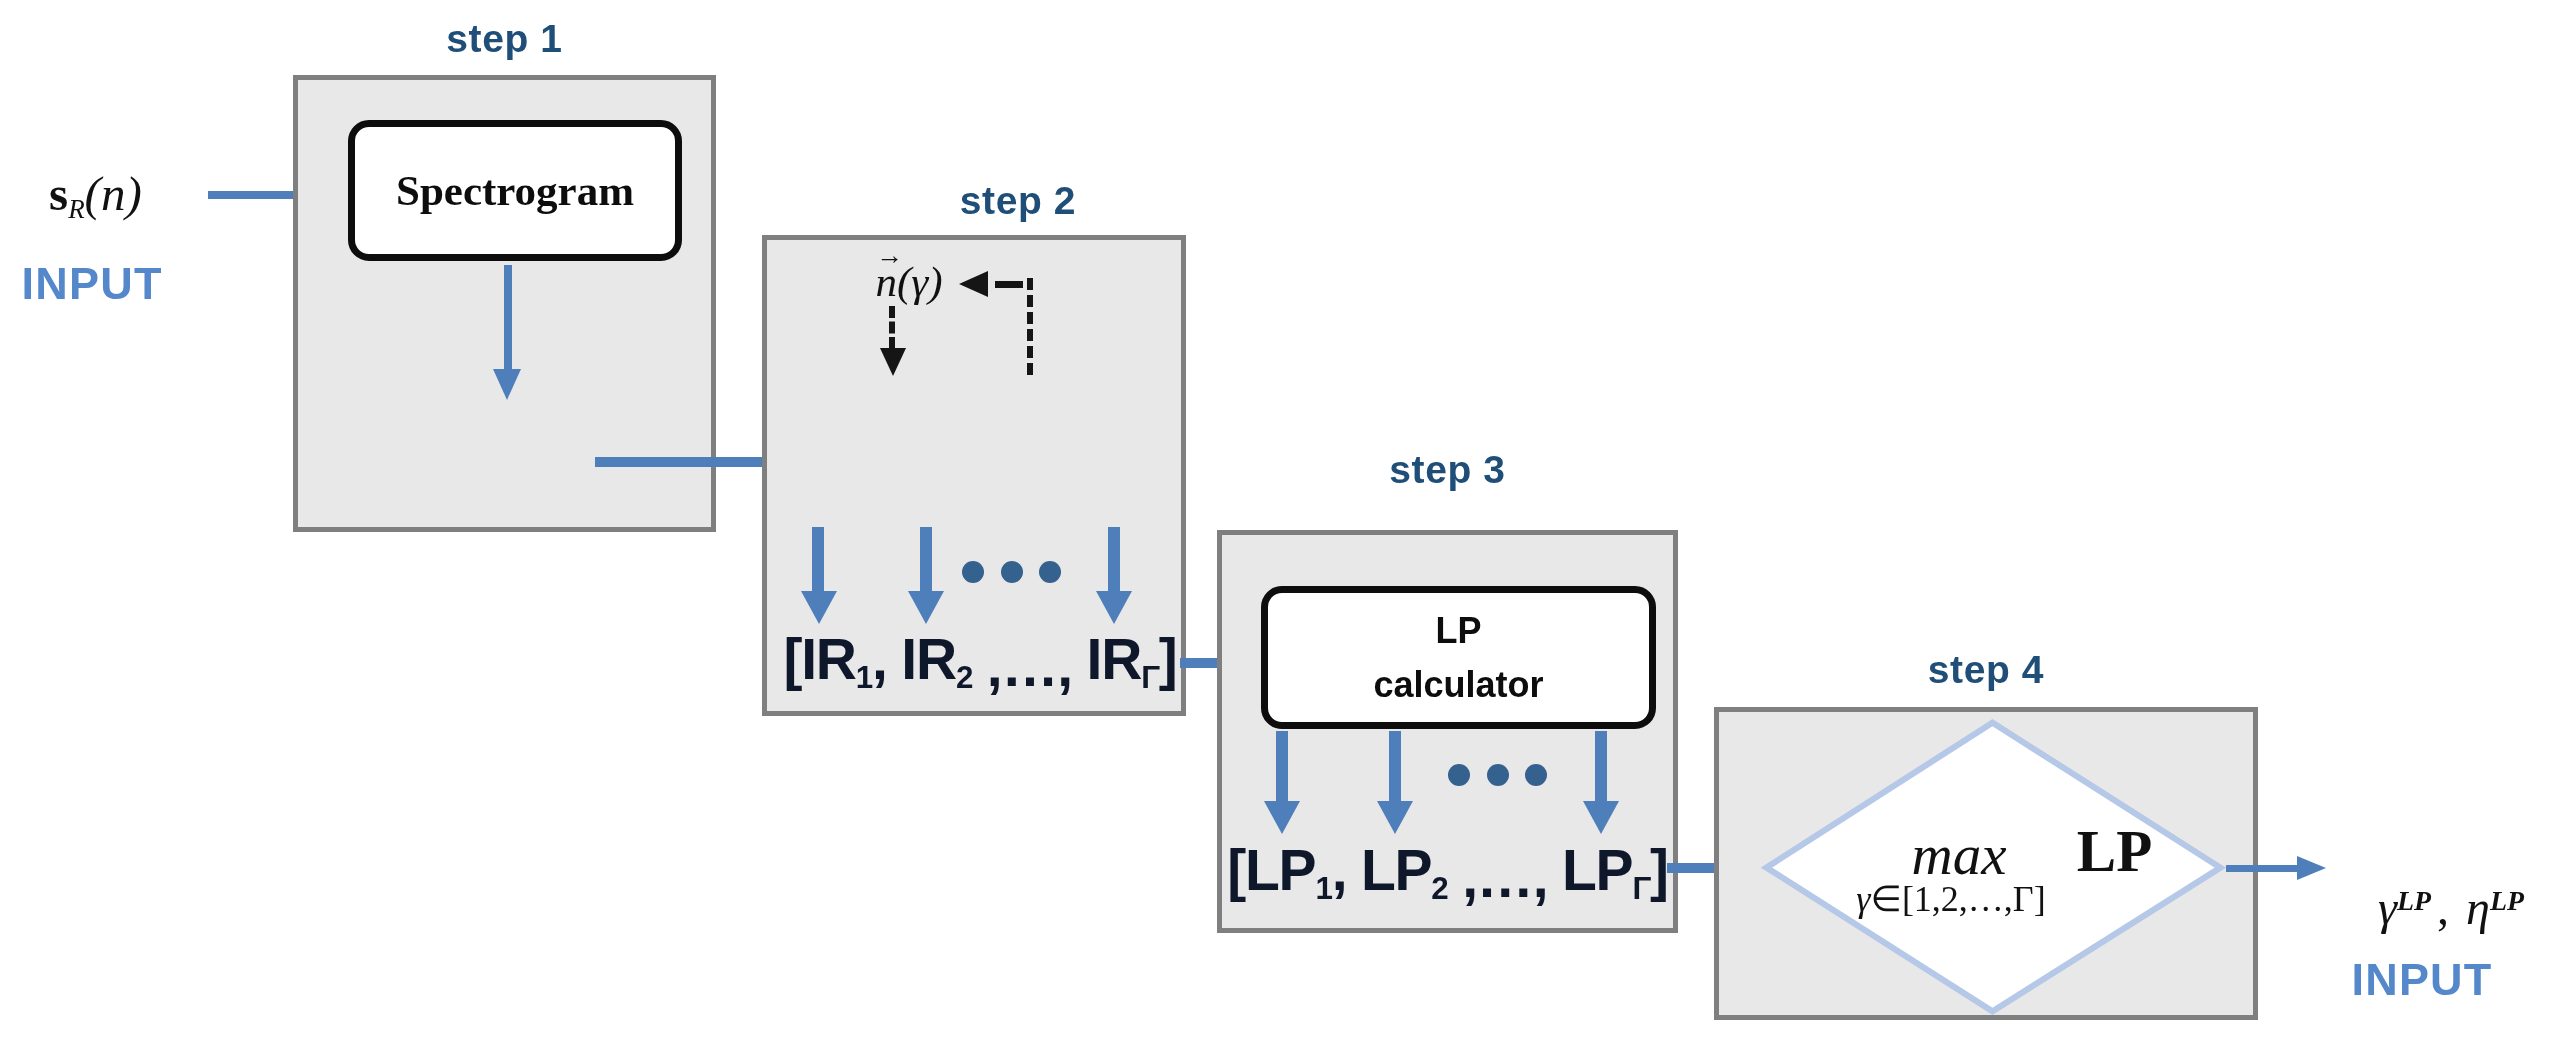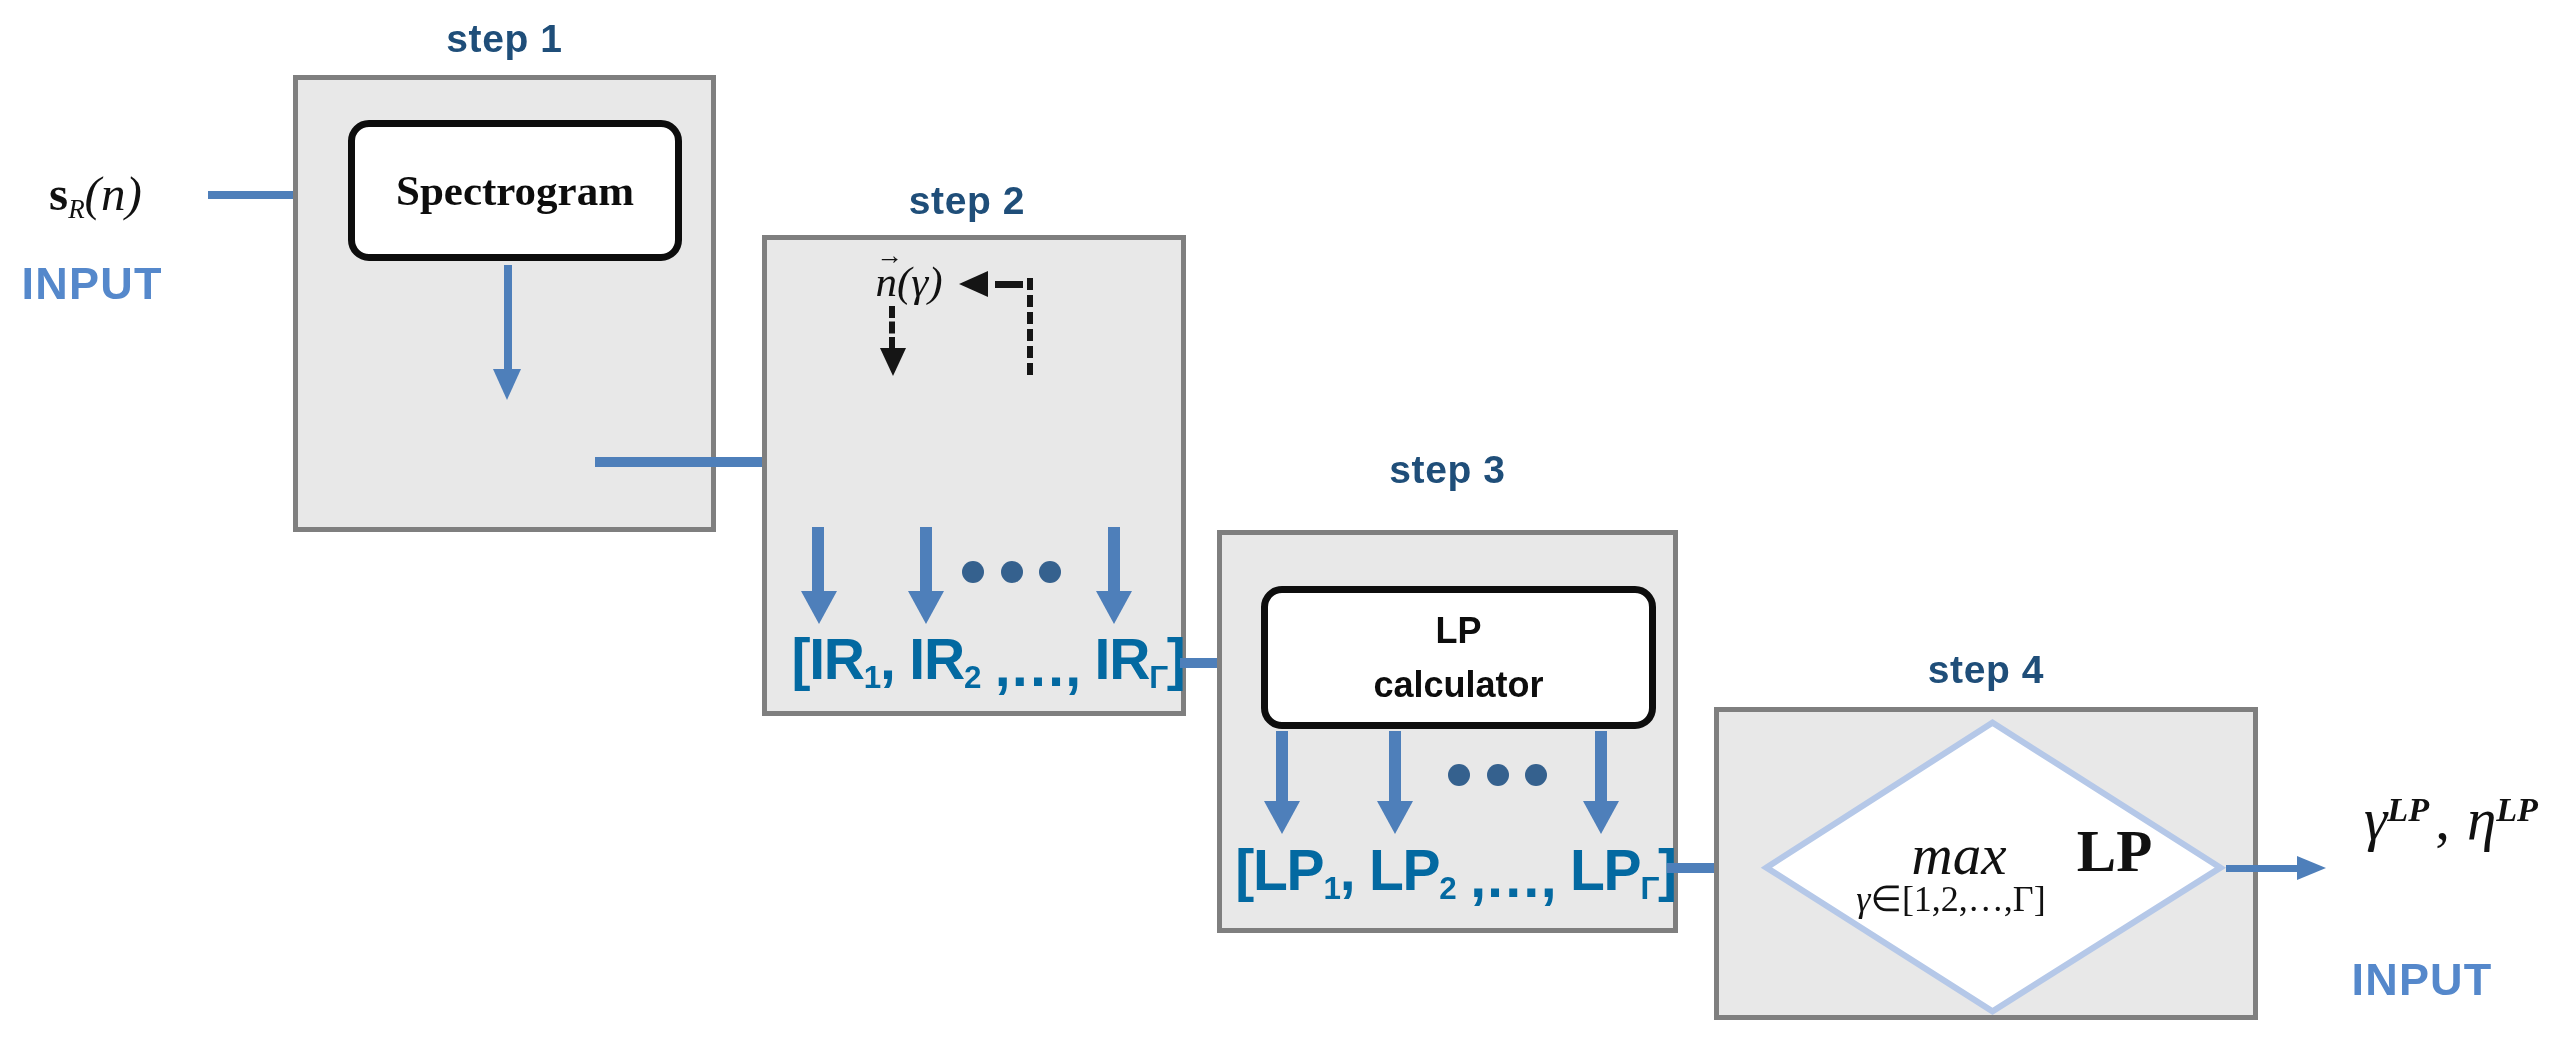--- a/index.html
+++ b/index.html
@@ -47,21 +47,21 @@
   
   .mlabel{position:absolute;text-align:center;white-space:nowrap;}
   .sub{font-size:0.55em;vertical-align:-0.30em;}
   .sup{font-size:0.58em;vertical-align:0.52em;font-weight:bold;font-style:italic;}
   .lowdots{vertical-align:-0.12em;}
   .vec{position:relative;display:inline-block;}
   .vec .vec-arrow{
     position:absolute;left:0.04em;top:-0.62em;font-size:0.62em;font-style:normal;font-weight:bold;
   }
   .io-caption{position:absolute;font-weight:bold;font-size:45px;color:#5588cb;text-align:center;letter-spacing:1.2px;}
-  .list-label{font-weight:bold;font-size:57px;letter-spacing:-1.2px;color:#0369a1;margin-left:8px;}
+  .list-label{font-weight:bold;font-size:57px;letter-spacing:-1.2px;color:#0f172a;}
   svg{display:block;}
 </style>
 </head>
 <body>
 
 <div id="stage">
 
   <div class="mlabel serif" style="left:18.4px;top:165px;width:154px;font-size:49px;">
     <span class="bold">s</span><span class="sub ital">R</span><span class="ital">(n)</span>
   </div>
@@ -77,21 +77,21 @@
     <span>Spectrogram</span>
   </div>
 
   <div class="vline" style="left:504px;top:265px;width:8px;height:104px;"></div>
   <div class="head-d sm" style="left:493px;top:369px;"></div>
 
 
   <div class="hline" style="left:595px;top:457px;width:172px;height:9.8px;"></div>
   <div class="head-r" style="left:766px;top:447px;"></div>
 
-  <div class="panel-title" style="left:755px;top:179px;width:424px;">step 2</div>
+  <div class="panel-title" style="left:806px;top:179px;width:424px;">step 2</div>
   <div class="panel" style="left:762px;top:235px;width:424px;height:481px;"></div>
 
   <div class="mlabel serif ital" style="left:823px;top:257px;width:172px;font-size:43px;">
     <span class="vec"><span class="vec-arrow">→</span><span>n</span></span><span>(γ)</span>
   </div>
 
   <div class="bhead-l" style="left:959px;top:271px;"></div>
   <div class="dash-seg" style="left:995px;top:281px;width:28px;height:6.8px;"></div>
   <div class="dash-v" style="left:1027px;top:278px;height:97px;"></div>
 
@@ -158,19 +158,19 @@
 
   <div class="mlabel serif ital" style="left:1879px;top:822px;width:160px;font-size:57px;">max</div>
   <div class="mlabel serif bold" style="left:2059px;top:817px;width:111px;font-size:59px;">LP</div>
   <div class="mlabel serif" style="left:1831px;top:878px;width:240px;font-size:36px;">
     <span class="ital">γ</span><span>∈[1,2,…,Γ]</span>
   </div>
 
   <div class="hline" style="left:2226px;top:865px;width:73px;height:6.8px;"></div>
   <div class="head-r sm" style="left:2297px;top:856px;"></div>
 
-  <div class="mlabel serif" style="left:2328px;top:785px;width:246px;font-size:59px;">
+  <div class="mlabel serif" style="left:2328px;top:880px;width:246px;font-size:48px;">
     <span class="ital">γ</span><span class="sup serif">LP</span><span style="margin:0 17px 0 6.1px;">,</span><span class="ital">η</span><span class="sup serif">LP</span>
   </div>
   <div class="io-caption" style="left:2299px;top:954px;width:246px;">INPUT</div>
 
 </div>
 
 
 </body></html>

